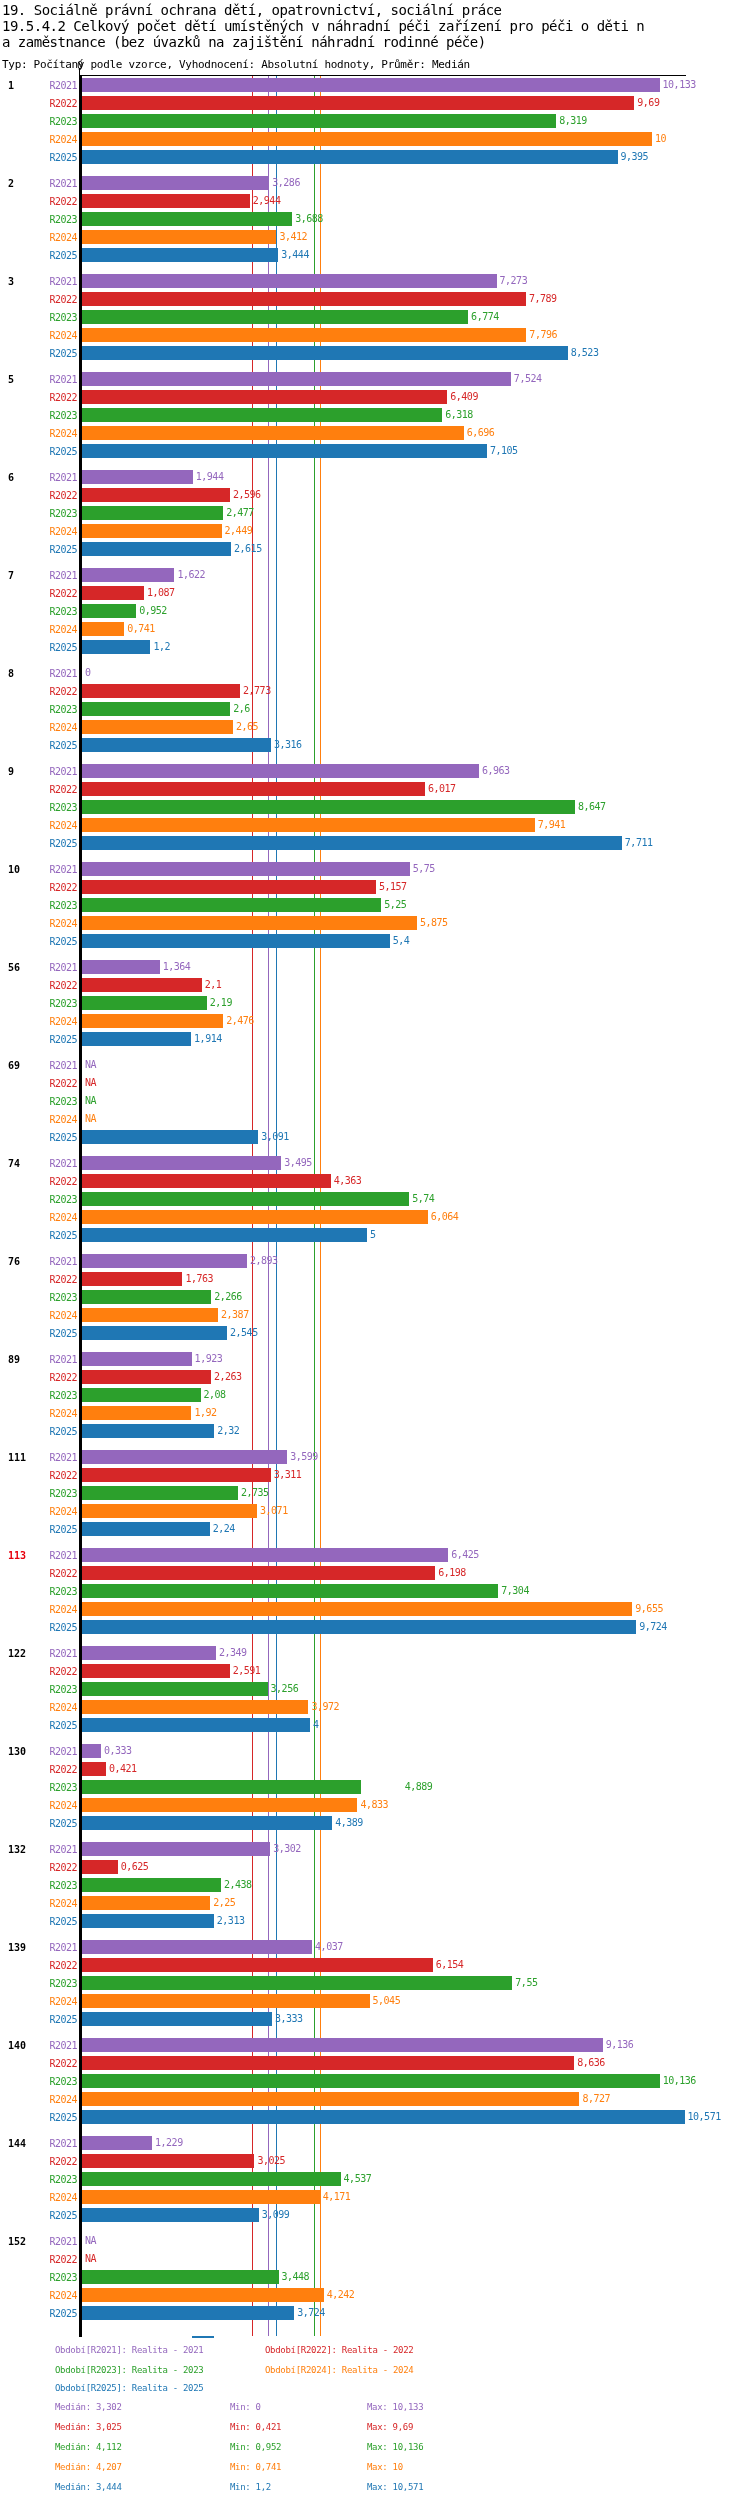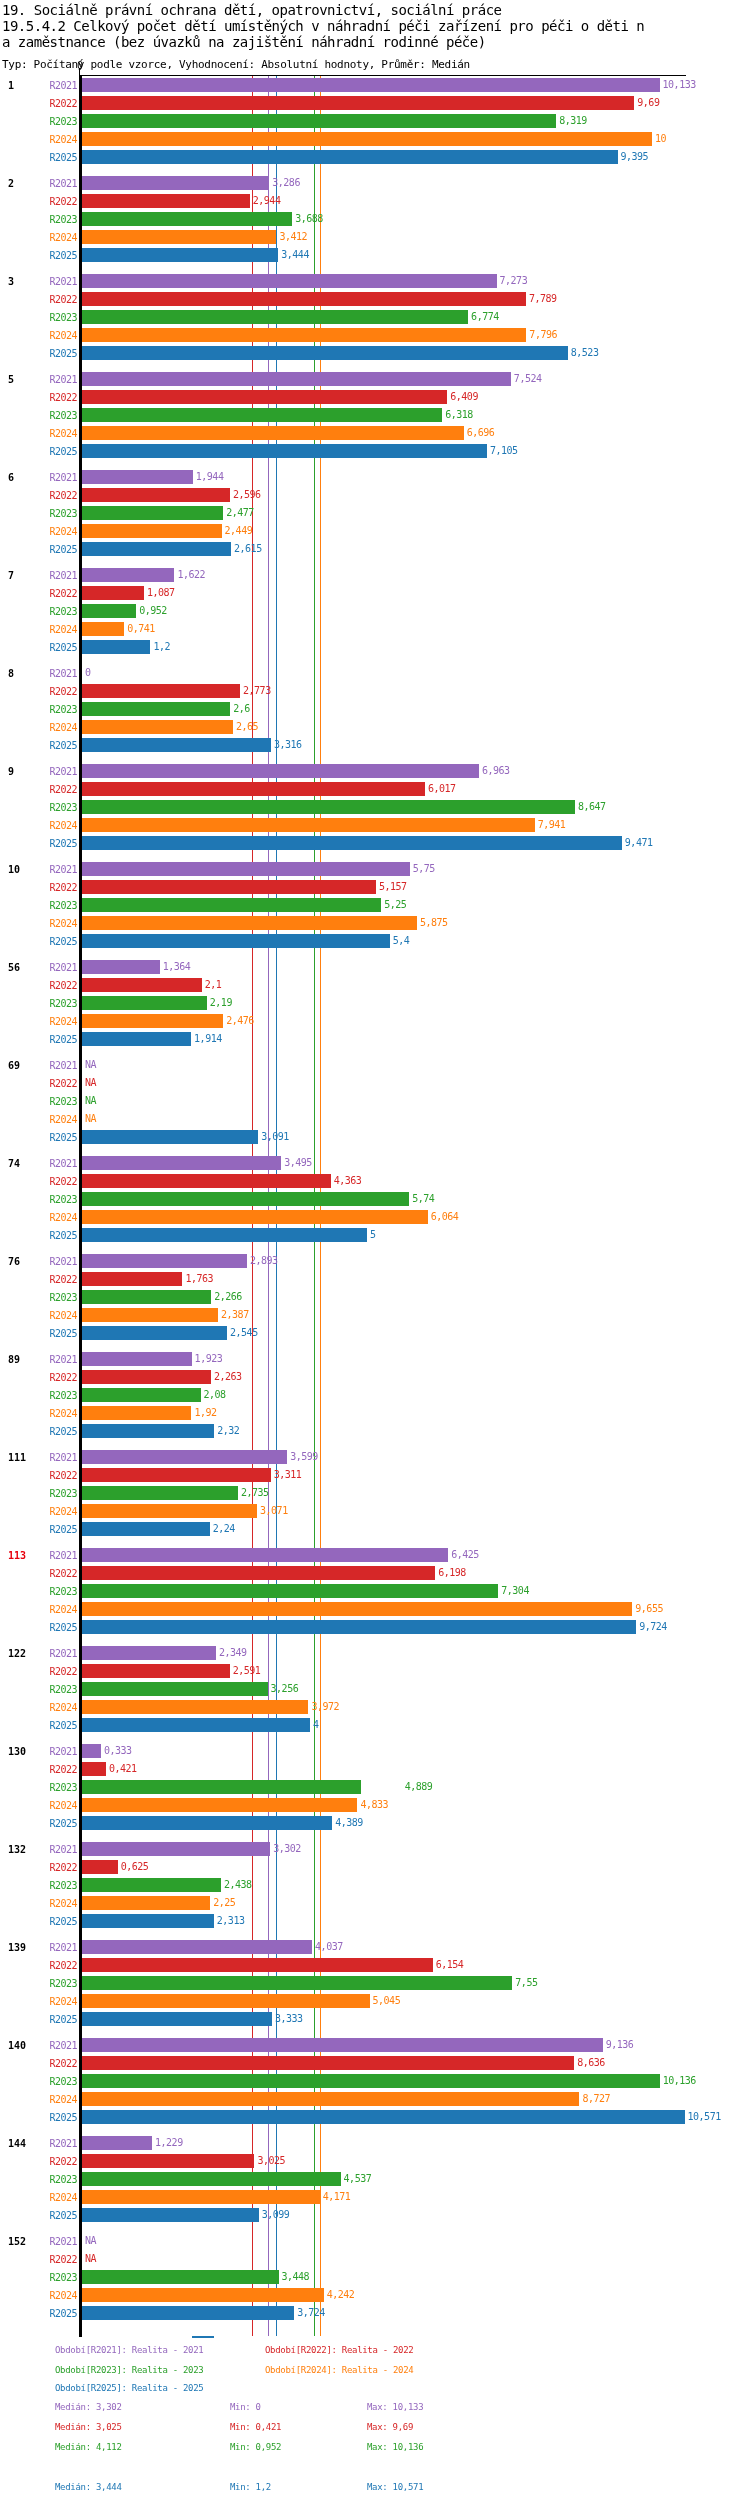--- a/index.html
+++ b/index.html
@@ -266,21 +266,21 @@
           <span class="vlab" style="color: rgb(44, 160, 44);">8,647</span>
         </div>
         <div class="row">
           <span class="ylab" style="color: rgb(255, 127, 14);">R2024</span>
           <div class="bar" style="width: 452.637px; background: rgb(255, 127, 14);"></div>
           <span class="vlab" style="color: rgb(255, 127, 14);">7,941</span>
         </div>
         <div class="row">
           <span class="ylab" style="color: rgb(31, 119, 180);">R2025</span>
           <div class="bar" style="width: 539.847px; background: rgb(31, 119, 180);"></div>
-          <span class="vlab" style="color: rgb(31, 119, 180);">9,471</span>
+          <span class="vlab" style="color: rgb(31, 119, 180);">7,711</span>
         </div>
       </div>
       <div class="grp">
         <span class="gid">10</span>
         <div class="row">
           <span class="ylab" style="color: rgb(148, 103, 189);">R2021</span>
           <div class="bar" style="width: 327.75px; background: rgb(148, 103, 189);"></div>
           <span class="vlab" style="color: rgb(148, 103, 189);">5,75</span>
         </div>
         <div class="row">
@@ -708,19 +708,24 @@
   <div class="srow" style="top:2422px">
     <span class="scell c1" style="color: rgb(214, 39, 40);">Medián: 3,025</span>
     <span class="scell c2" style="color: rgb(214, 39, 40);">Min: 0,421</span>
     <span class="scell c3" style="color: rgb(214, 39, 40);">Max: 9,69</span>
   </div>
   <div class="srow" style="top:2442px">
     <span class="scell c1" style="color: rgb(44, 160, 44);">Medián: 4,112</span>
     <span class="scell c2" style="color: rgb(44, 160, 44);">Min: 0,952</span>
     <span class="scell c3" style="color: rgb(44, 160, 44);">Max: 10,136</span>
   </div>
+  <div class="srow" style="top:2462px">
+    <span class="scell c1" style="color: rgb(255, 127, 14);">Medián: 4,207</span>
+    <span class="scell c2" style="color: rgb(255, 127, 14);">Min: 0,741</span>
+    <span class="scell c3" style="color: rgb(255, 127, 14);">Max: 10</span>
+  </div>
   <div class="srow" style="top:2482px">
     <span class="scell c1" style="color: rgb(31, 119, 180);">Medián: 3,444</span>
     <span class="scell c2" style="color: rgb(31, 119, 180);">Min: 1,2</span>
     <span class="scell c3" style="color: rgb(31, 119, 180);">Max: 10,571</span>
   </div>
 
 </div>
 
 </body></html>

